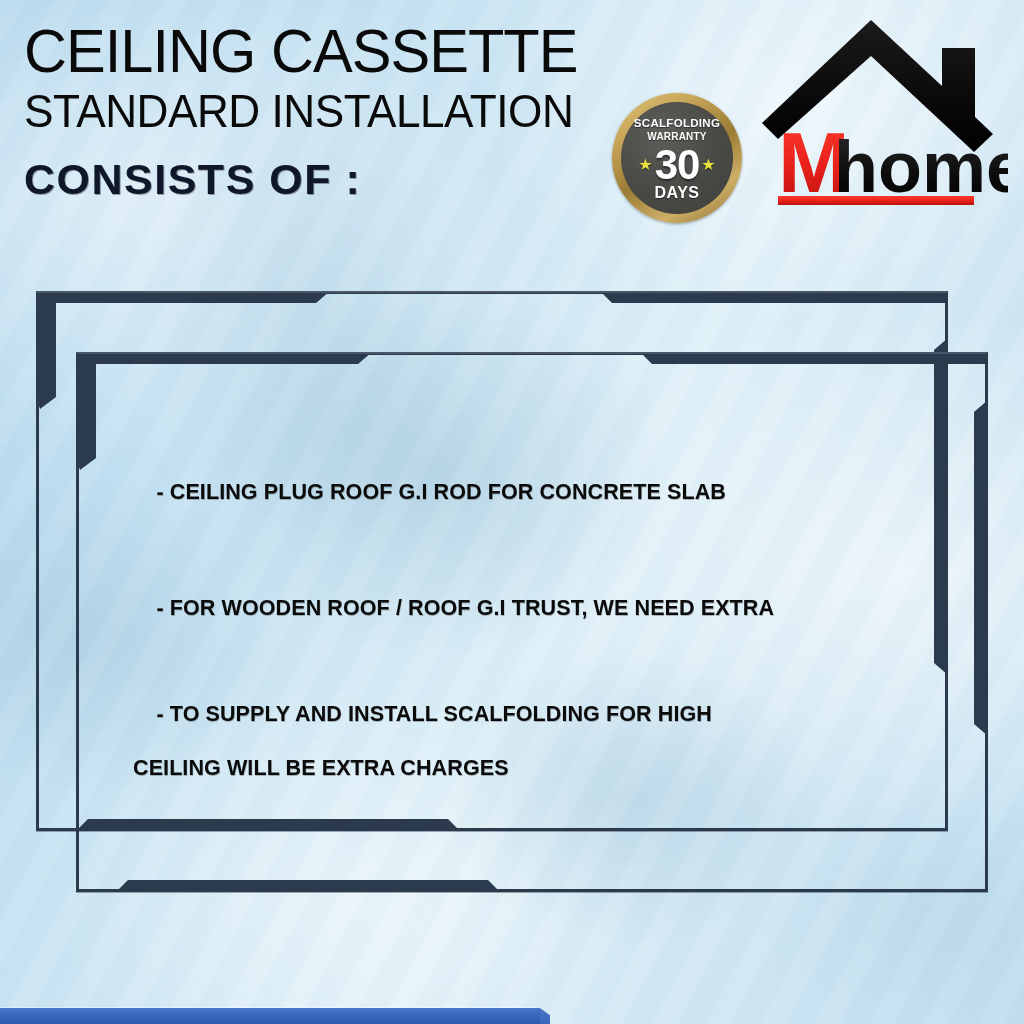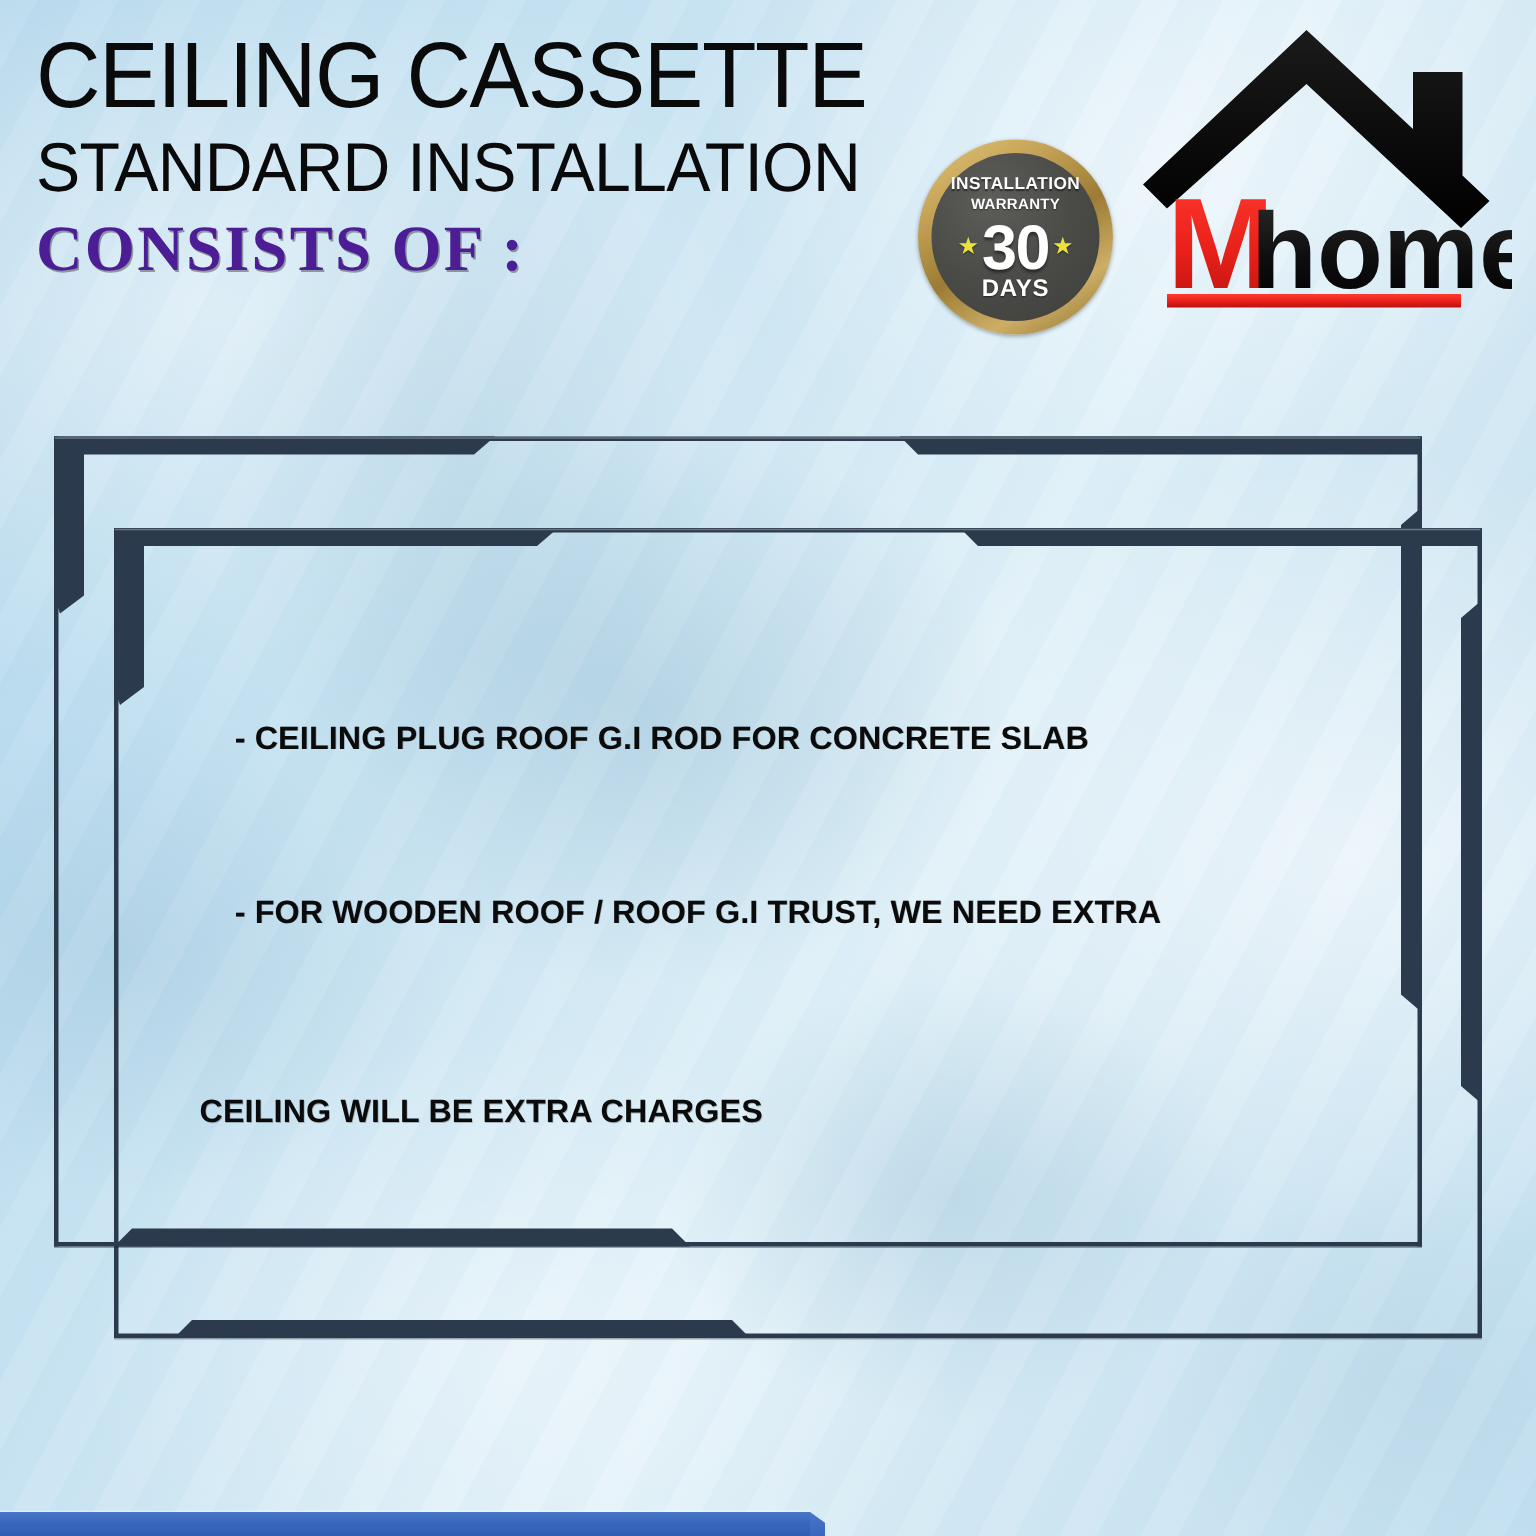--- a/index.html
+++ b/index.html
@@ -46,23 +46,23 @@
     font-size:62px;line-height:62px;font-weight:300;letter-spacing:-1px;
     color:#0a0a0a;white-space:nowrap;
     transform:scaleX(.96);transform-origin:left center;
   }
   .t-line2{
     font-size:46px;line-height:58px;font-weight:300;letter-spacing:-.5px;
     color:#0a0a0a;white-space:nowrap;
     transform:scaleX(.96);transform-origin:left center;
   }
   .t-line3{
-    font-family:Liberation Serif, serif;
+    font-family:Liberation Sans, sans-serif;
     font-size:43px;line-height:50px;font-weight:bold;letter-spacing:1.5px;
-    color:#4c1d95;white-space:nowrap;margin-top:2px;
+    color:#0f172a;white-space:nowrap;margin-top:14px;
     text-shadow:1px 1px 0 rgba(0,0,0,.35);
   }
 
   
   .badge{position:absolute;left:612px;top:93px;width:130px;height:130px;}
   .badge-ring{
     position:absolute;inset:0;border-radius:50%;
     background:linear-gradient(150deg,#e3c879 0%,#c3a055 28%,#9c7c35 52%,#cdae66 76%,#8e7030 100%);
     box-shadow:0 1px 3px rgba(0,0,0,.35);
   }
@@ -182,21 +182,21 @@
   <div class="header">
     <div class="title-block">
       <div class="t-line1">CEILING CASSETTE</div>
       <div class="t-line2">STANDARD INSTALLATION</div>
       <div class="t-line3">CONSISTS OF :</div>
     </div>
 
     <div class="badge">
       <div class="badge-ring"></div>
       <div class="badge-face">
-        <div class="b-top">INSTALLATION</div>
+        <div class="b-top">SCALFOLDING</div>
         <div class="b-top2">WARRANTY</div>
         <div class="b-mid">
           <span class="star">★</span>
           <span class="b-num">30</span>
           <span class="star">★</span>
         </div>
         <div class="b-bot">DAYS</div>
       </div>
     </div>
 
@@ -232,19 +232,20 @@
   </div>
 
   <div class="bullets">
     <div class="bullet b1">
       <span>- CEILING PLUG ROOF G.I ROD FOR CONCRETE SLAB</span>
     </div>
     <div class="bullet b2">
       <span>- FOR WOODEN ROOF / ROOF G.I TRUST, WE NEED EXTRA</span>
     </div>
     <div class="bullet b3">
+      <span>- TO SUPPLY AND INSTALL SCALFOLDING FOR HIGH</span>
       <span class="l2">CEILING WILL BE EXTRA CHARGES</span>
     </div>
   </div>
 
   <div class="bottombar"></div>
 
 </div>
 
 </body></html>

